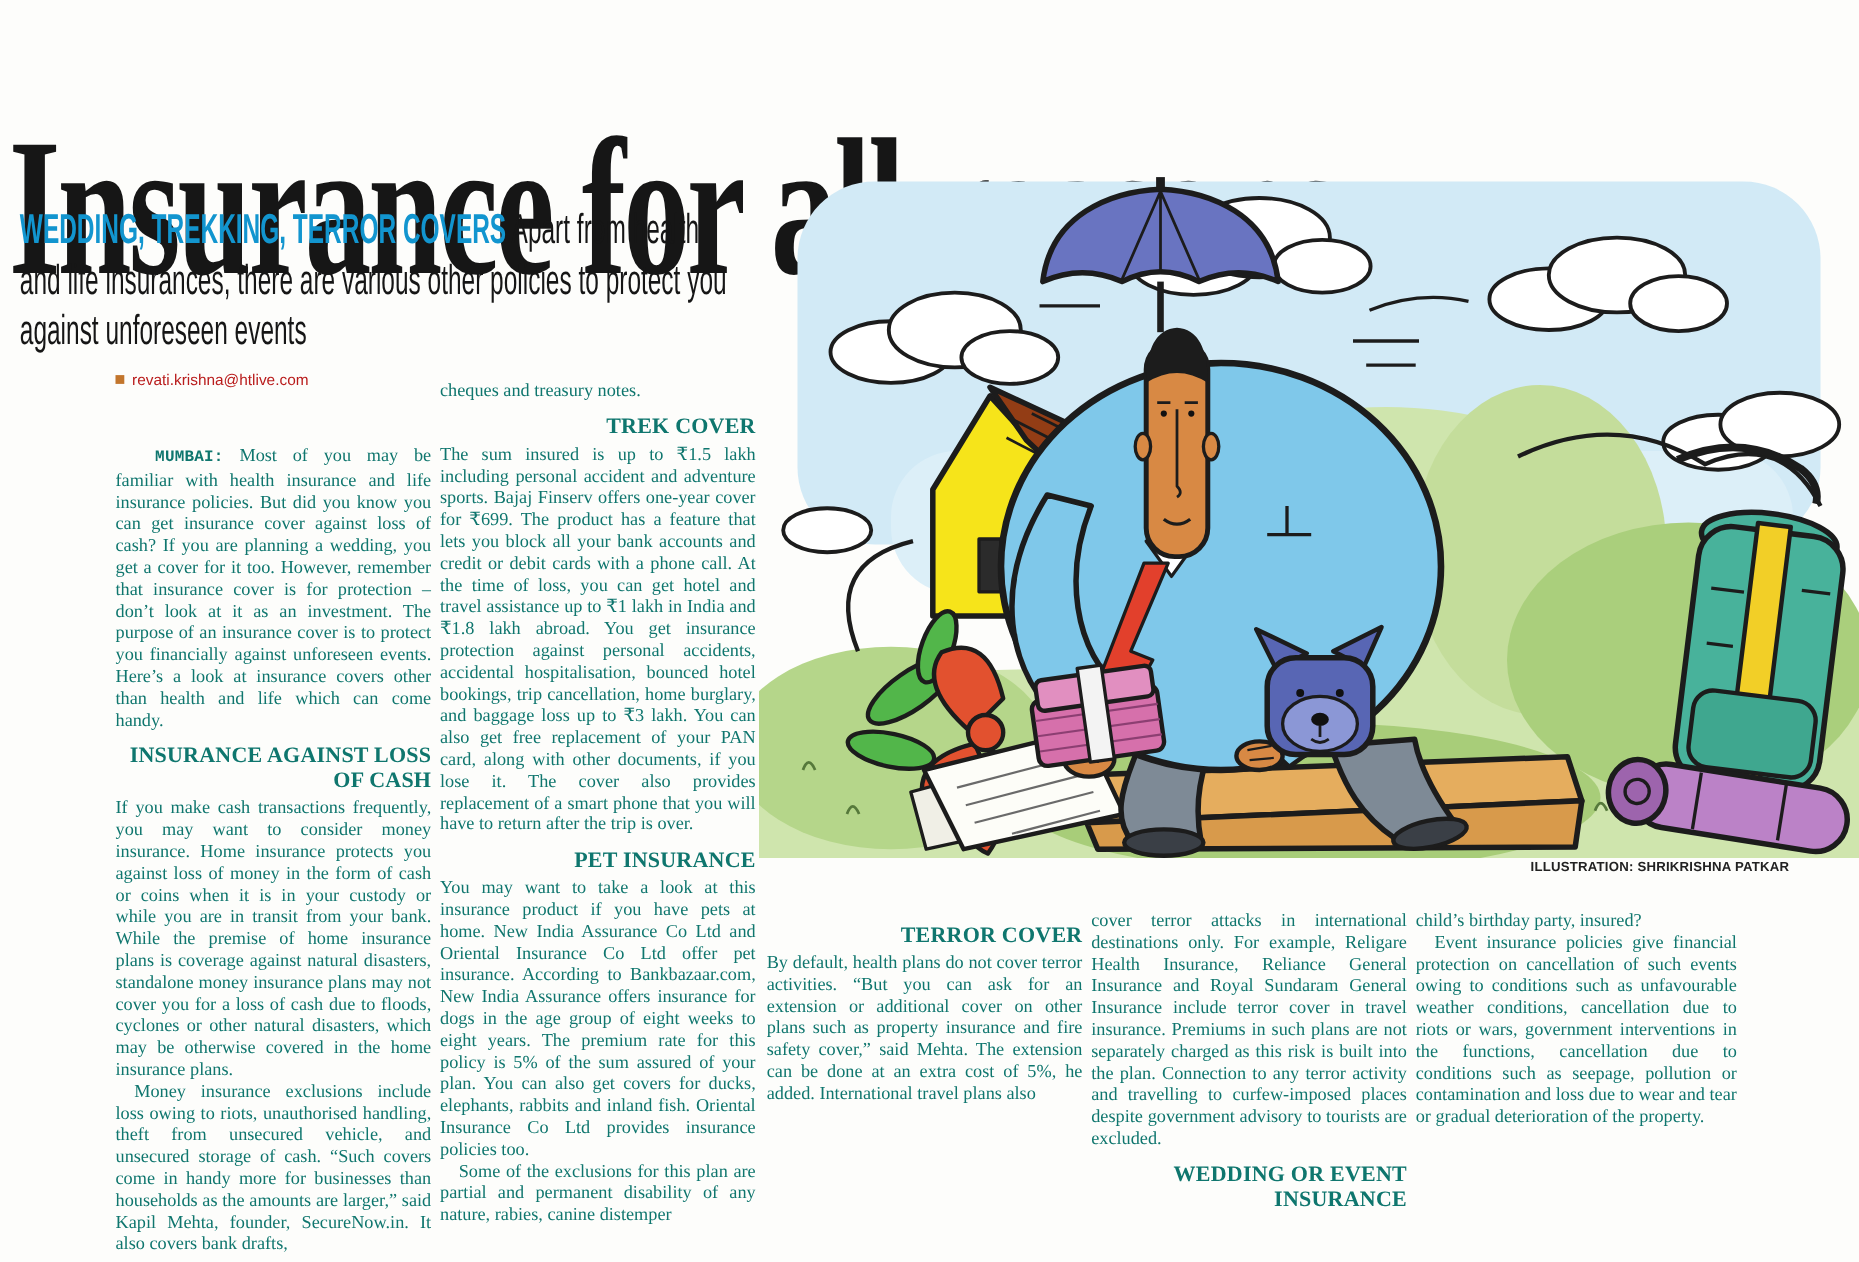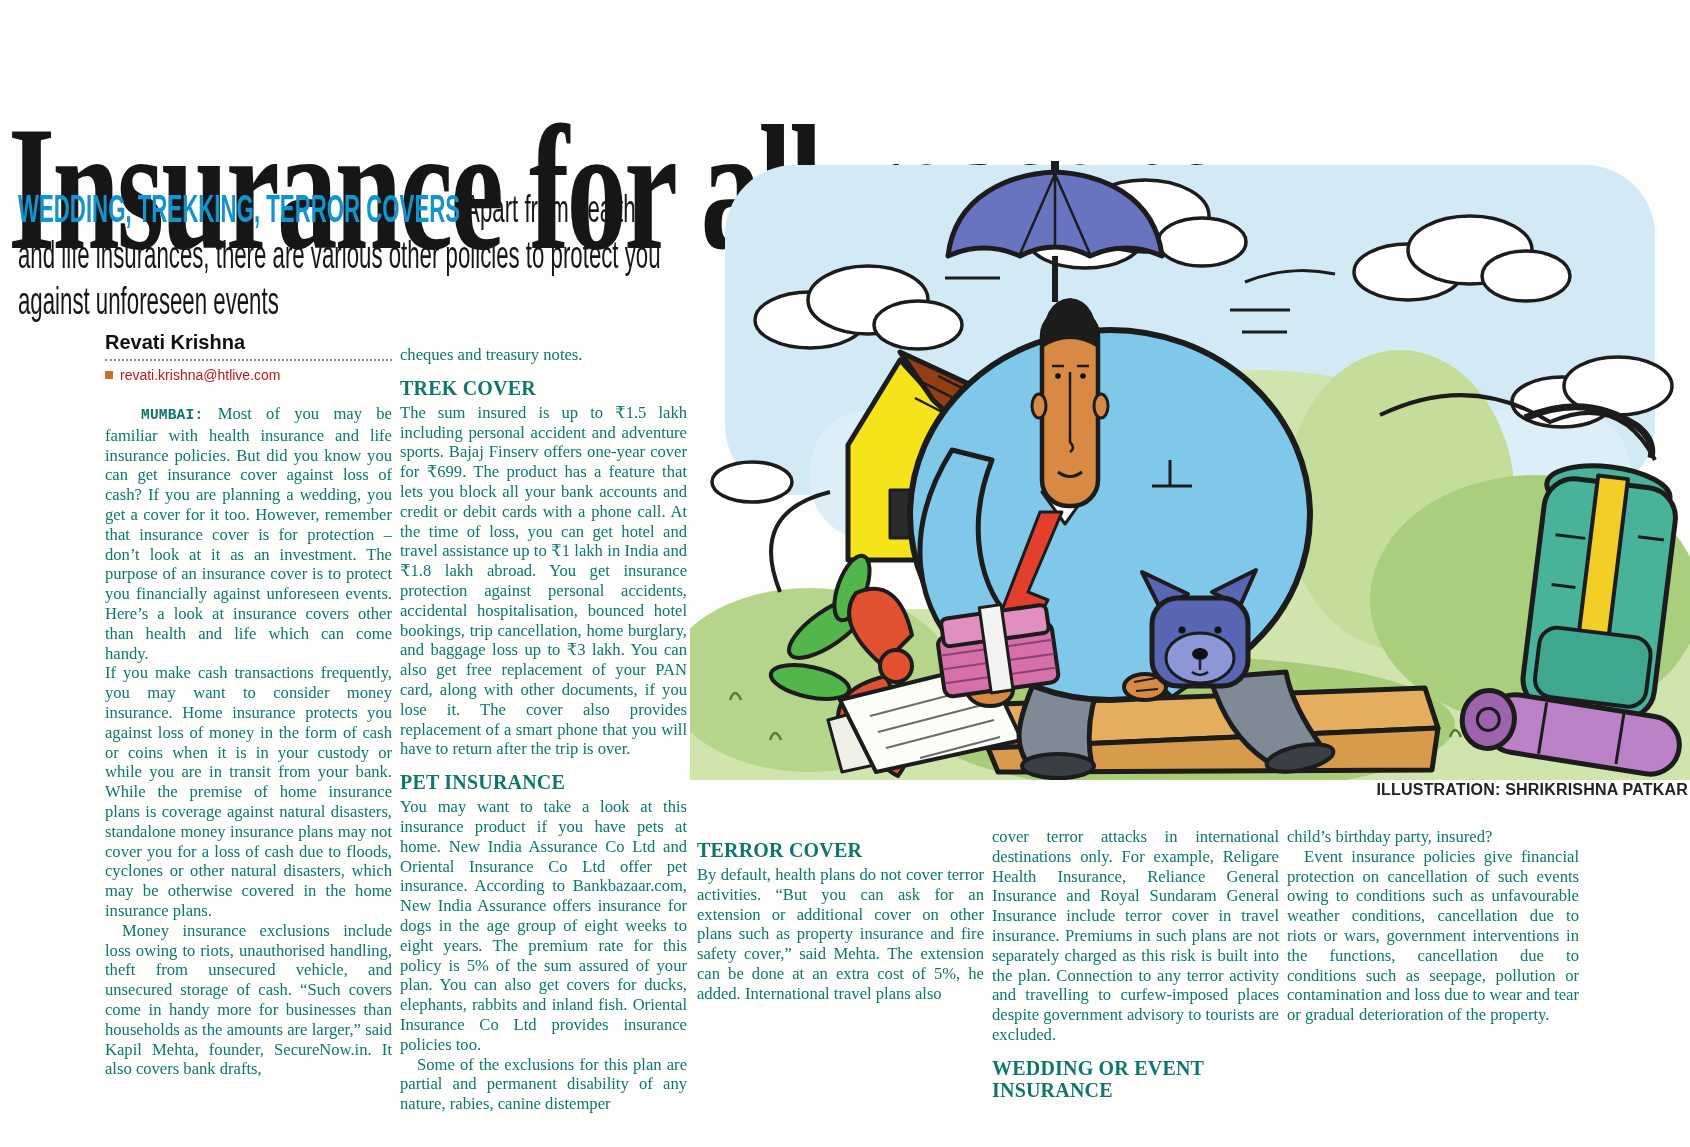--- a/index.html
+++ b/index.html
@@ -42,58 +42,58 @@
   
   .col{
     position:absolute;width:287px;
     font-size:16.6px;line-height:19.8px;text-align:justify;
     color:#0f766e;overflow:hidden;
   }
   .col p{margin:0;}
   .col p.indent{text-indent:17px;}
   .sec-head{
     font-weight:bold;font-size:20px;line-height:22px;
-    letter-spacing:.2px;text-align:left;margin:12px 0 4px;
+    letter-spacing:.2px;text-align:right;margin:12px 0 4px;
   }
   .dateline{
     font-family:Liberation Mono, monospace;
     font-weight:bold;font-size:14.5px;letter-spacing:.2px;margin-left:36px;
   }
   #col1{left:105px;top:404px;height:743px;}
   #col2{left:400px;top:345px;height:802px;}
   #col3{left:697px;top:827px;height:320px;}
   #col4{left:992px;top:827px;height:320px;}
   #col5{left:1287px;top:827px;width:292px;height:320px;}
   
   .illo{position:absolute;left:690px;top:160px;width:1000px;height:620px;}
   .illo-credit{
-    position:absolute;left:1330px;top:781px;width:358px;text-align:right;
+    position:absolute;left:1330px;top:781px;width:358px;text-align:center;
     font-family:"Liberation Sans","DejaVu Sans",sans-serif;
-    font-size:16px;font-weight:bold;color:#222;letter-spacing:.2px;
+    font-size:12px;font-weight:bold;color:#222;letter-spacing:.2px;
   }
 </style>
 </head>
 <body>
 
 <h1 class="headline">Insurance for all reasons</h1>
 
 <div class="standfirst">
   <span class="kicker">WEDDING, TREKKING, TERROR COVERS</span><span> </span><span class="standfirst-rest">Apart from health and life insurances, there are various other policies to protect you against unforeseen events</span>
 </div>
 
 <div class="byline-block">
-  <div class="byline-name">Revati Krishna</div>
   <div class="byline-email">
     <span class="bullet"></span>
     <span>revati.krishna@htlive.com</span>
   </div>
 </div>
 
 <div class="col" id="col1">
   <p><span class="dateline">MUMBAI:</span><span> </span><span>Most of you may be familiar with health insurance and life insurance policies. But did you know you can get insurance cover against loss of cash? If you are planning a wedding, you get a cover for it too. However, remember that insurance cover is for protection – don’t look at it as an investment. The purpose of an insurance cover is to protect you financially against unforeseen events. Here’s a look at insurance covers other than health and life which can come handy.</span></p>
+  <h3 class="sec-head">INSURANCE AGAINST LOSS OF CASH</h3>
   <p>If you make cash transactions frequently, you may want to consider money insurance. Home insurance protects you against loss of money in the form of cash or coins when it is in your custody or while you are in transit from your bank. While the premise of home insurance plans is coverage against natural disasters, standalone money insurance plans may not cover you for a loss of cash due to floods, cyclones or other natural disasters, which may be otherwise covered in the home insurance plans.</p>
   <p class="indent">Money insurance exclusions include loss owing to riots, unauthorised handling, theft from unsecured vehicle, and unsecured storage of cash. “Such covers come in handy more for businesses than households as the amounts are larger,” said Kapil Mehta, founder, SecureNow.in. It also covers bank drafts,</p>
 </div>
 
 <div class="col" id="col2">
   <p>cheques and treasury notes.</p>
   <h3 class="sec-head">TREK COVER</h3>
   <p>The sum insured is up to ₹1.5 lakh including personal accident and adventure sports. Bajaj Finserv offers one-year cover for ₹699. The product has a feature that lets you block all your bank accounts and credit or debit cards with a phone call. At the time of loss, you can get hotel and travel assistance up to ₹1 lakh in India and ₹1.8 lakh abroad. You get insurance protection against personal accidents, accidental hospitalisation, bounced hotel bookings, trip cancellation, home burglary, and baggage loss up to ₹3 lakh. You can also get free replacement of your PAN card, along with other documents, if you lose it. The cover also provides replacement of a smart phone that you will have to return after the trip is over.</p>
   <h3 class="sec-head">PET INSURANCE</h3>
   <p>You may want to take a look at this insurance product if you have pets at home. New India Assurance Co Ltd and Oriental Insurance Co Ltd offer pet insurance. According to Bankbazaar.com, New India Assurance offers insurance for dogs in the age group of eight weeks to eight years. The premium rate for this policy is 5% of the sum assured of your plan. You can also get covers for ducks, elephants, rabbits and inland fish. Oriental Insurance Co Ltd provides insurance policies too.</p>

